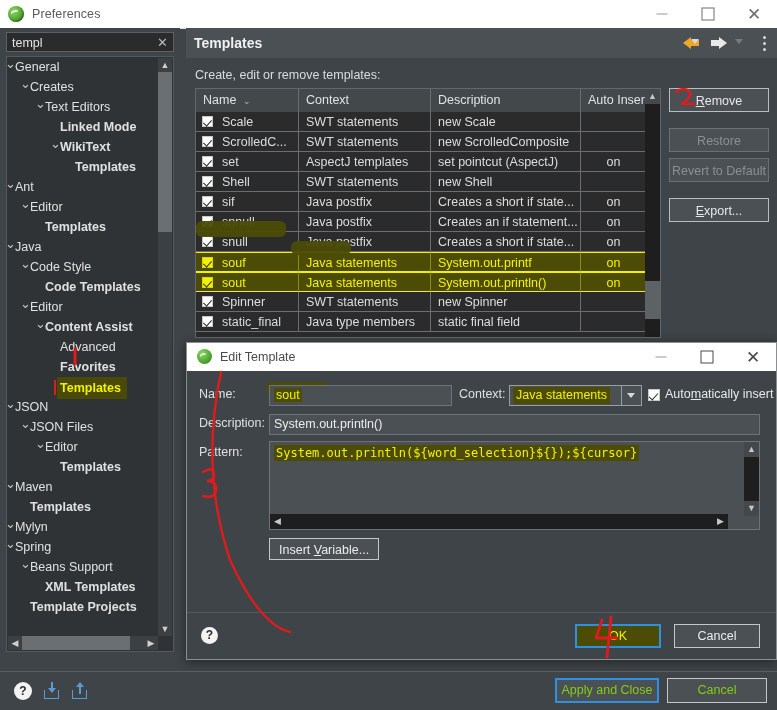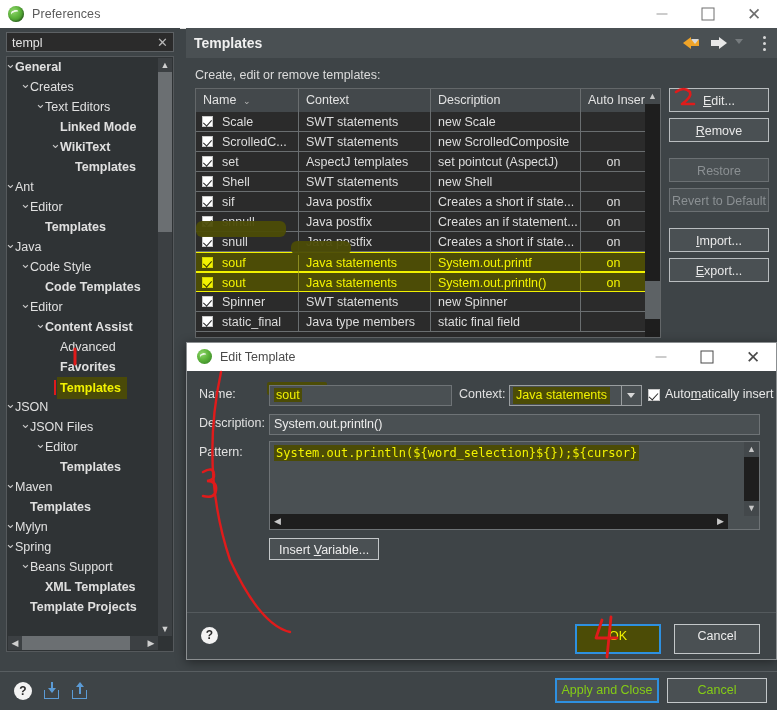--- a/index.html
+++ b/index.html
@@ -225,21 +225,21 @@
     padding:0 9px;cursor:pointer;
   }
   #insvar u{text-decoration:underline;}
 
   #dlgfoot{position:absolute;left:0;bottom:0;width:589px;height:46px;background:#3e4447;border-top:1px solid #545a5d;}
   .helpicon{
     width:17px;height:17px;border-radius:50%;background:#f3f3f3;color:#2a2a2a;
     font-size:12px;font-weight:bold;text-align:center;line-height:17px;position:absolute;
   }
   .dbtn{
-    position:absolute;height:30px;line-height:22px;text-align:center;width:86px;
+    position:absolute;height:24px;line-height:22px;text-align:center;width:86px;
     background:#4a5053;border:1px solid #c3c7c9;box-sizing:border-box;font-size:12.5px;color:#ececec;cursor:pointer;
   }
   .dbtn.focus{border:2px solid #2e90e0;background:#4c4c06;color:#f2f200;line-height:20px;}
 
   
   #botbar{position:absolute;left:0;bottom:0;width:777px;height:38px;background:#3e4447;border-top:1px solid #585e61;}
   .botico{position:absolute;top:10px;cursor:pointer;}
   .arrowbox{width:17px;height:17px;position:relative;}
   .arrowbox .bx{position:absolute;left:0;bottom:0;width:15px;height:9px;border:1.6px solid #5b9bd5;border-top:none;box-sizing:border-box;}
   .arrowbox .ln{position:absolute;width:1.7px;height:11px;background:#5b9bd5;left:7px;top:0;transform-origin:bottom;}
@@ -275,21 +275,21 @@
     <div id="searchbox">
       <div id="searchtext">templ</div>
       <div id="searchclear">✕</div>
     </div>
   </div>
 
   <div id="tree">
     <div id="treeinner">
         <div class="tnode">
           <span class="chev" style="left: -2px; font-size: 13px; top: -3px;">⌄</span>
-          <span class="tlabel" style="left: 8px; font-weight: bold;">General</span>
+          <span class="tlabel" style="left: 8px;">General</span>
         </div>
         <div class="tnode">
           <span class="chev" style="left: 13px; font-size: 13px; top: -3px;">⌄</span>
           <span class="tlabel" style="left: 23px;">Creates</span>
         </div>
         <div class="tnode">
           <span class="chev" style="left: 28px; font-size: 13px; top: -3px;">⌄</span>
           <span class="tlabel" style="left: 38px;">Text Editors</span>
         </div>
         <div class="tnode">
@@ -500,27 +500,25 @@
         </div>
       <div id="tbl-vsb">
         <div class="arrow">▲</div>
         <div class="thumb"></div>
       </div>
     <div class="smudge" style="left: 0px; top: 132px; width: 90px; height: 16px;"></div>
         <div class="smudge" style="left: 95px; top: 152px; width: 60px; height: 14px;"></div>
       </div>
 
     <div id="btncol">
-        <div class="pbtn"><u>E</u>dit...</div>
         <div class="pbtn"><u>R</u>emove</div>
         <div class="gap"></div>
         <div class="pbtn disabled">Restore Removed</div>
         <div class="pbtn disabled">Revert to Default</div>
         <div class="gap"></div>
-        <div class="pbtn"><u>I</u>mport...</div>
         <div class="pbtn"><u>E</u>xport...</div>
       </div>
   </div>
 </div>
 
 <div id="dlg">
   <div id="dlgtb">
     <div class="tb-icon"></div>
     <div class="tb-title">Edit Template</div>
     <div class="wbtn" style="right:92px">

